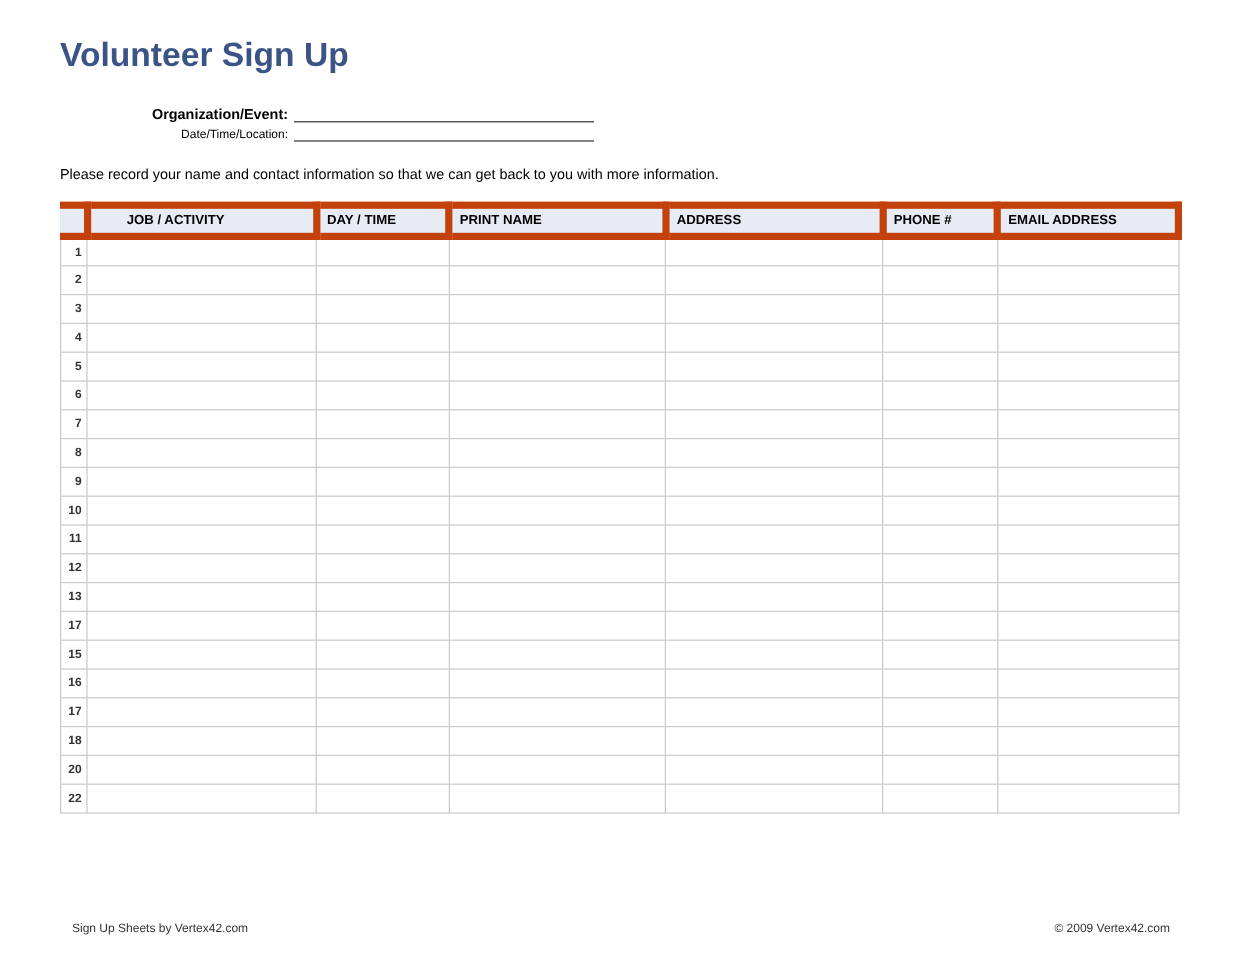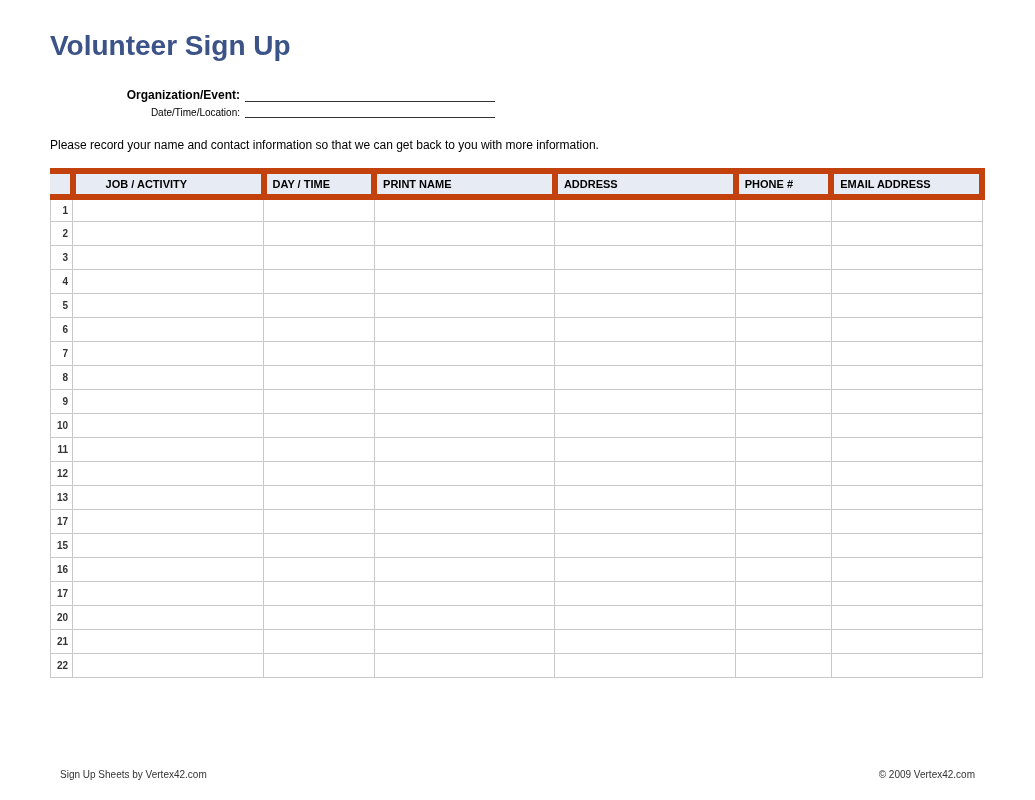--- a/index.html
+++ b/index.html
@@ -275,30 +275,30 @@
         <tr>
           <td class="num">17</td>
           <td class="col-job"></td>
           <td class="col-day"></td>
           <td class="col-name"></td>
           <td class="col-addr"></td>
           <td class="col-phone"></td>
           <td class="col-email"></td>
         </tr>
         <tr>
+          <td class="num">18</td>
+          <td class="col-job"></td>
+          <td class="col-day"></td>
+          <td class="col-name"></td>
+          <td class="col-addr"></td>
+          <td class="col-phone"></td>
+          <td class="col-email"></td>
+        </tr>
+        <tr>
           <td class="num">20</td>
-          <td class="col-job"></td>
-          <td class="col-day"></td>
-          <td class="col-name"></td>
-          <td class="col-addr"></td>
-          <td class="col-phone"></td>
-          <td class="col-email"></td>
-        </tr>
-        <tr>
-          <td class="num">21</td>
           <td class="col-job"></td>
           <td class="col-day"></td>
           <td class="col-name"></td>
           <td class="col-addr"></td>
           <td class="col-phone"></td>
           <td class="col-email"></td>
         </tr>
         <tr>
           <td class="num">22</td>
           <td class="col-job"></td>

